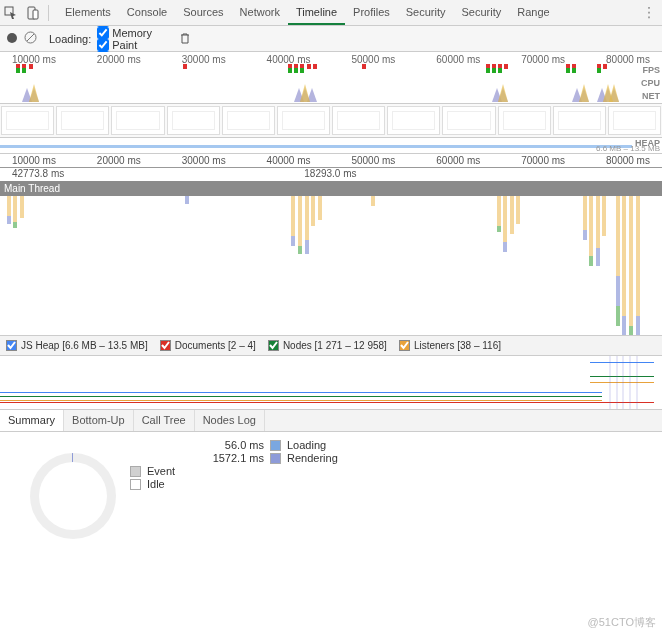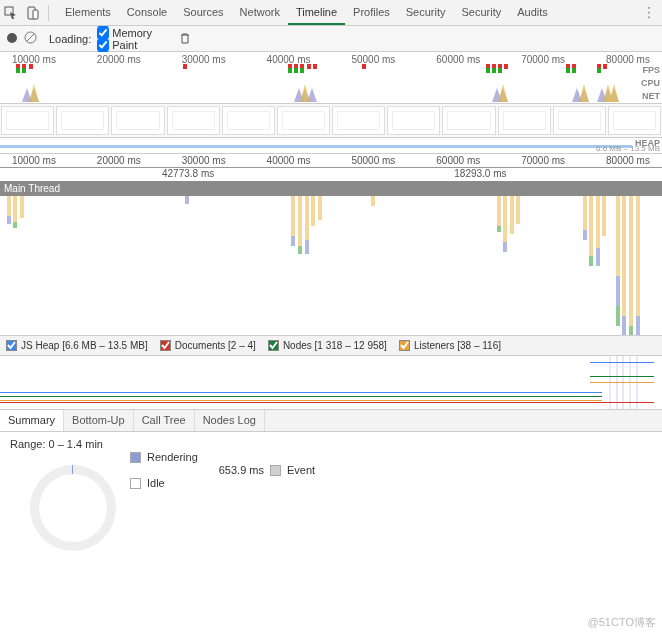--- a/index.html
+++ b/index.html
@@ -21,21 +21,21 @@
   .shape { position:absolute; bottom:0; border-left:5px solid transparent; border-right:5px solid transparent; }
   .filmstrip { display:flex; height:34px; border-bottom:1px solid #ccc; background:#f9f9f9; }
   .frame { flex:1; border:1px solid #ddd; margin:2px 1px; background:#fff; position:relative; }
   .frame::after{ content:""; position:absolute; inset:4px; border:1px solid #eee; }
   .heap-strip { height:16px; border-bottom:1px solid #ccc; position:relative; background:#fff; }
   .heap-line { position:absolute; left:0; right:30px; top:7px; height:3px; background:#a5c8f0; }
   .heap-label { position:absolute; right:2px; top:0; font-size:9px; font-weight:bold; color:#888; }
   .heap-range { position:absolute; right:2px; bottom:0; font-size:8px; color:#999; }
   .axis2 { height:14px; border-bottom:1px solid #999; display:flex; justify-content:space-between; padding:1px 12px; font-size:10px; color:#555; }
   .annot { display:flex; font-size:10px; color:#555; padding:0 12px 2px; }
-  .annot span:first-child{ margin-left:150px; } .annot span:last-child{ margin-left:240px; }
+  .annot span:first-child{ } .annot span:last-child{ margin-left:240px; }
   .mainthread-label { background:#8a8a8a; color:#fff; font-size:10px; padding:2px 4px; }
   .flame { height:140px; border-bottom:1px solid #ccc; background:#fff; position:relative; overflow:hidden; }
   .flame .col { position:absolute; top:0; width:4px; }
   .flame .seg { width:100%; }
   .mem-legend { display:flex; align-items:center; gap:12px; height:20px; border-bottom:1px solid #ccc; padding:0 6px; background:#f3f3f3; font-size:10px; }
   .mem-legend .item { display:flex; align-items:center; gap:4px; }
   .sw { width:11px; height:11px; border:1px solid #888; }
   .memchart { height:54px; border-bottom:1px solid #ccc; background:#fff; position:relative; }
   .memchart .line { position:absolute; left:0; right:8px; height:1px; }
   .memchart .stripe { position:absolute; top:0; bottom:0; width:2px; }
@@ -73,21 +73,21 @@
   <div class="sep"></div>
   <div class="tabs">
       <div class="tab">Elements</div>
       <div class="tab">Console</div>
       <div class="tab">Sources</div>
       <div class="tab">Network</div>
       <div class="tab active">Timeline</div>
       <div class="tab">Profiles</div>
       <div class="tab">Security</div>
       <div class="tab">Security</div>
-      <div class="tab">Audits</div>
+      <div class="tab">Range</div>
     </div>
   <span class="kebab">⋮</span>
 </div>
 
 <div class="capbar">
   <div class="icon-btn"><svg width="12" height="12">
         <circle cx="6" cy="6" r="5" fill="#555"></circle>
       </svg></div>
   <div class="icon-btn"><svg width="13" height="13">
         <circle cx="6.5" cy="6.5" r="5.5" fill="none" stroke="#777"></circle>
@@ -303,21 +303,21 @@
     <div class="item">
       <span class="sw" style="background:#d93025"><svg width="9" height="9">
           <path d="M1 4 L3.5 7 L8 1" stroke="#fff" fill="none" stroke-width="2"></path>
         </svg></span>
       <span>Documents [2 – 4]</span>
     </div>
     <div class="item">
       <span class="sw" style="background:#188038"><svg width="9" height="9">
           <path d="M1 4 L3.5 7 L8 1" stroke="#fff" fill="none" stroke-width="2"></path>
         </svg></span>
-      <span>Nodes [1 318 – 12 958]</span>
+      <span>Nodes [1 271 – 12 958]</span>
     </div>
     <div class="item">
       <span class="sw" style="background:#e8a23b"><svg width="9" height="9">
           <path d="M1 4 L3.5 7 L8 1" stroke="#fff" fill="none" stroke-width="2"></path>
         </svg></span>
       <span>Listeners [38 – 116]</span>
     </div>
   </div>
 <div class="memchart" id="memchart">
     <div class="line" style="background: rgb(66, 133, 244); top: 36px; right: 60px;"></div>
@@ -336,30 +336,34 @@
   </div>
 
 <div class="viewtabs" id="viewtabs">
     <div class="vt active">Summary</div>
     <div class="vt">Bottom-Up</div>
     <div class="vt">Call Tree</div>
     <div class="vt">Nodes Log</div>
   </div>
 
 <div class="summary">
-  <div>Range: 0 – 1.4 min</div>
   <div class="summary-wrap">
     <div class="donut"></div>
     <div class="summary-list" id="sumlist">
         <div class="row">
+          <span class="time">56.0 ms</span>
+          <span class="box" style="background:#7aa7e0"></span>
+          <span>Loading</span>
+        </div>
+        <div class="row">
+          <span class="time">1572.1 ms</span>
           <span class="box" style="background:#8e9bd8"></span>
           <span>Rendering</span>
         </div>
         <div class="row">
-          <span class="time">653.9 ms</span>
           <span class="box" style="background:#d0d0d0"></span>
           <span>Event</span>
         </div>
         <div class="row">
           <span class="box" style="background:#ffffff"></span>
           <span>Idle</span>
         </div>
       </div>
     <div class="total">Total: 1.4 min</div>
   </div>

